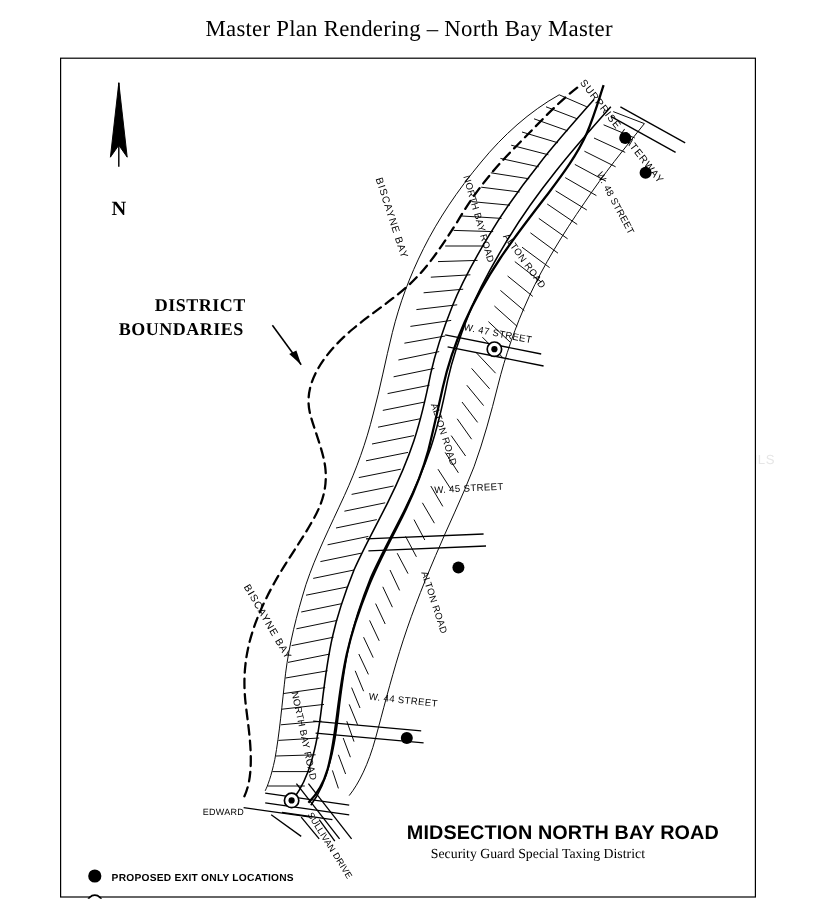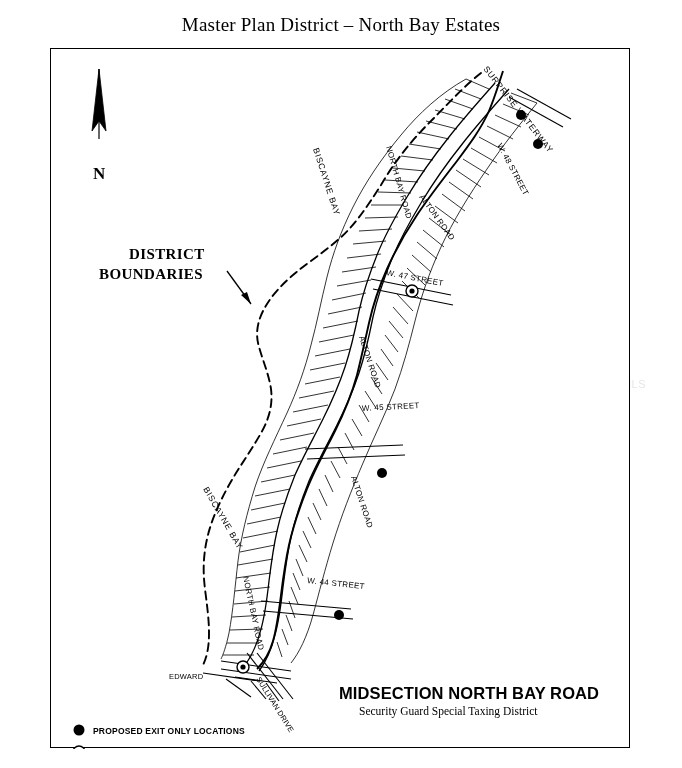--- a/index.html
+++ b/index.html
@@ -107,21 +107,21 @@
     color: #e6e6e6;
     letter-spacing: 0.5px;
     user-select: none;
   }
 </style>
 </head>
 <body>
 
 <div id="page">
 
-  <div class="page-title">Master Plan District – North Bay Estates</div>
+  <div class="page-title">Master Plan Rendering – North Bay Master</div>
 
   <div class="watermark">Stellar MLS</div>
 
   <div class="map-frame">
     <svg class="map" viewBox="0 0 580 700" xmlns="http://www.w3.org/2000/svg">
 
       <g>
         <path d="M48 20 L48 90" stroke="#000" stroke-width="1.2" fill="none"></path>
         <path d="M48 20 L41 82 L48 72 L55 82 Z" fill="#000" stroke="#000" stroke-width="0.8"></path>
       </g>

